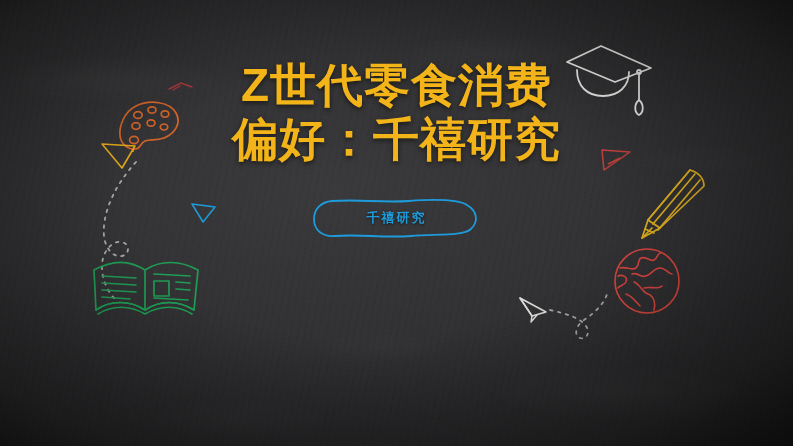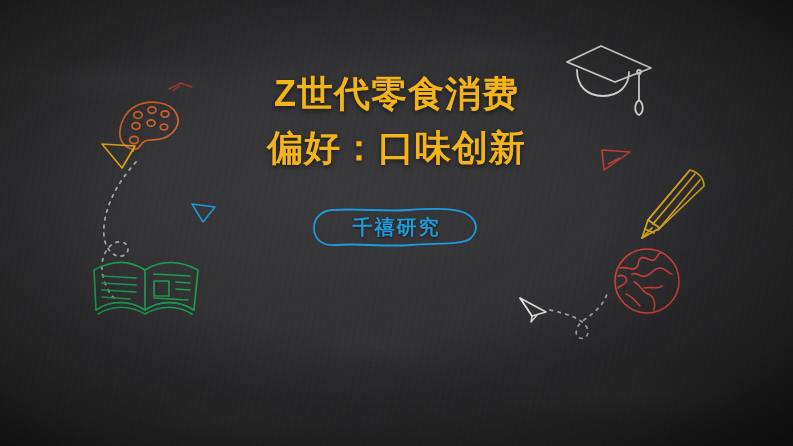--- a/index.html
+++ b/index.html
@@ -70,48 +70,47 @@
     right: 0;
     top: 58px;
     display: flex;
     flex-direction: column;
     align-items: center;
   }
 
   .title {
     text-align: center;
     color: #f2b418;
-    font-size: 36px;
+    font-size: 46px;
     font-weight: bold;
     line-height: 54px;
     letter-spacing: 1px;
     text-shadow: 0 2px 5px rgba(0,0,0,.55);
     white-space: nowrap;
-    margin-top: 9px;
   }
   .title .ln { display: block; }
 
   .badge-wrap {
     position: relative;
     margin-top: 32px;
     width: 172px;
     height: 40px;
     display: flex;
     align-items: center;
     justify-content: center;
   }
   .badge-outline {
     position: absolute;
     inset: 0;
     overflow: visible;
   }
   .badge-label {
     position: relative;
     color: #1e9bdb;
-    font-size: 20px;
+    font-size: 13px;
     font-weight: bold;
     letter-spacing: 2px;
     text-shadow: 0 1px 3px rgba(0,0,0,.6);
   }
 </style>
 </head>
 <body>
 
 <div id="slide">
 
@@ -204,21 +203,21 @@
     </svg>
 
   </div>
 
   <div class="board-vignette"></div>
 
   <div class="content">
 
     <div class="title">
       <span class="ln">Z世代零食消费</span>
-      <span class="ln">偏好：口味创新</span>
+      <span class="ln">偏好：千禧研究</span>
     </div>
 
     <div class="badge-wrap">
       <svg class="badge-outline" viewBox="0 0 172 40" preserveAspectRatio="none" fill="none" stroke="#1e9bdb" stroke-width="1.8" stroke-linecap="round" stroke-linejoin="round">
         <path d="M21 3 C50 1 70 5 98 3 C126 1 148 2 156 7
                  C166 13 168 23 160 31 C152 38 128 36 100 38
                  C72 40 48 36 24 38 C10 39 3 31 3 21 C3 11 10 4 21 3 Z"></path>
       </svg>
       <span class="badge-label">千禧研究</span>
     </div>

